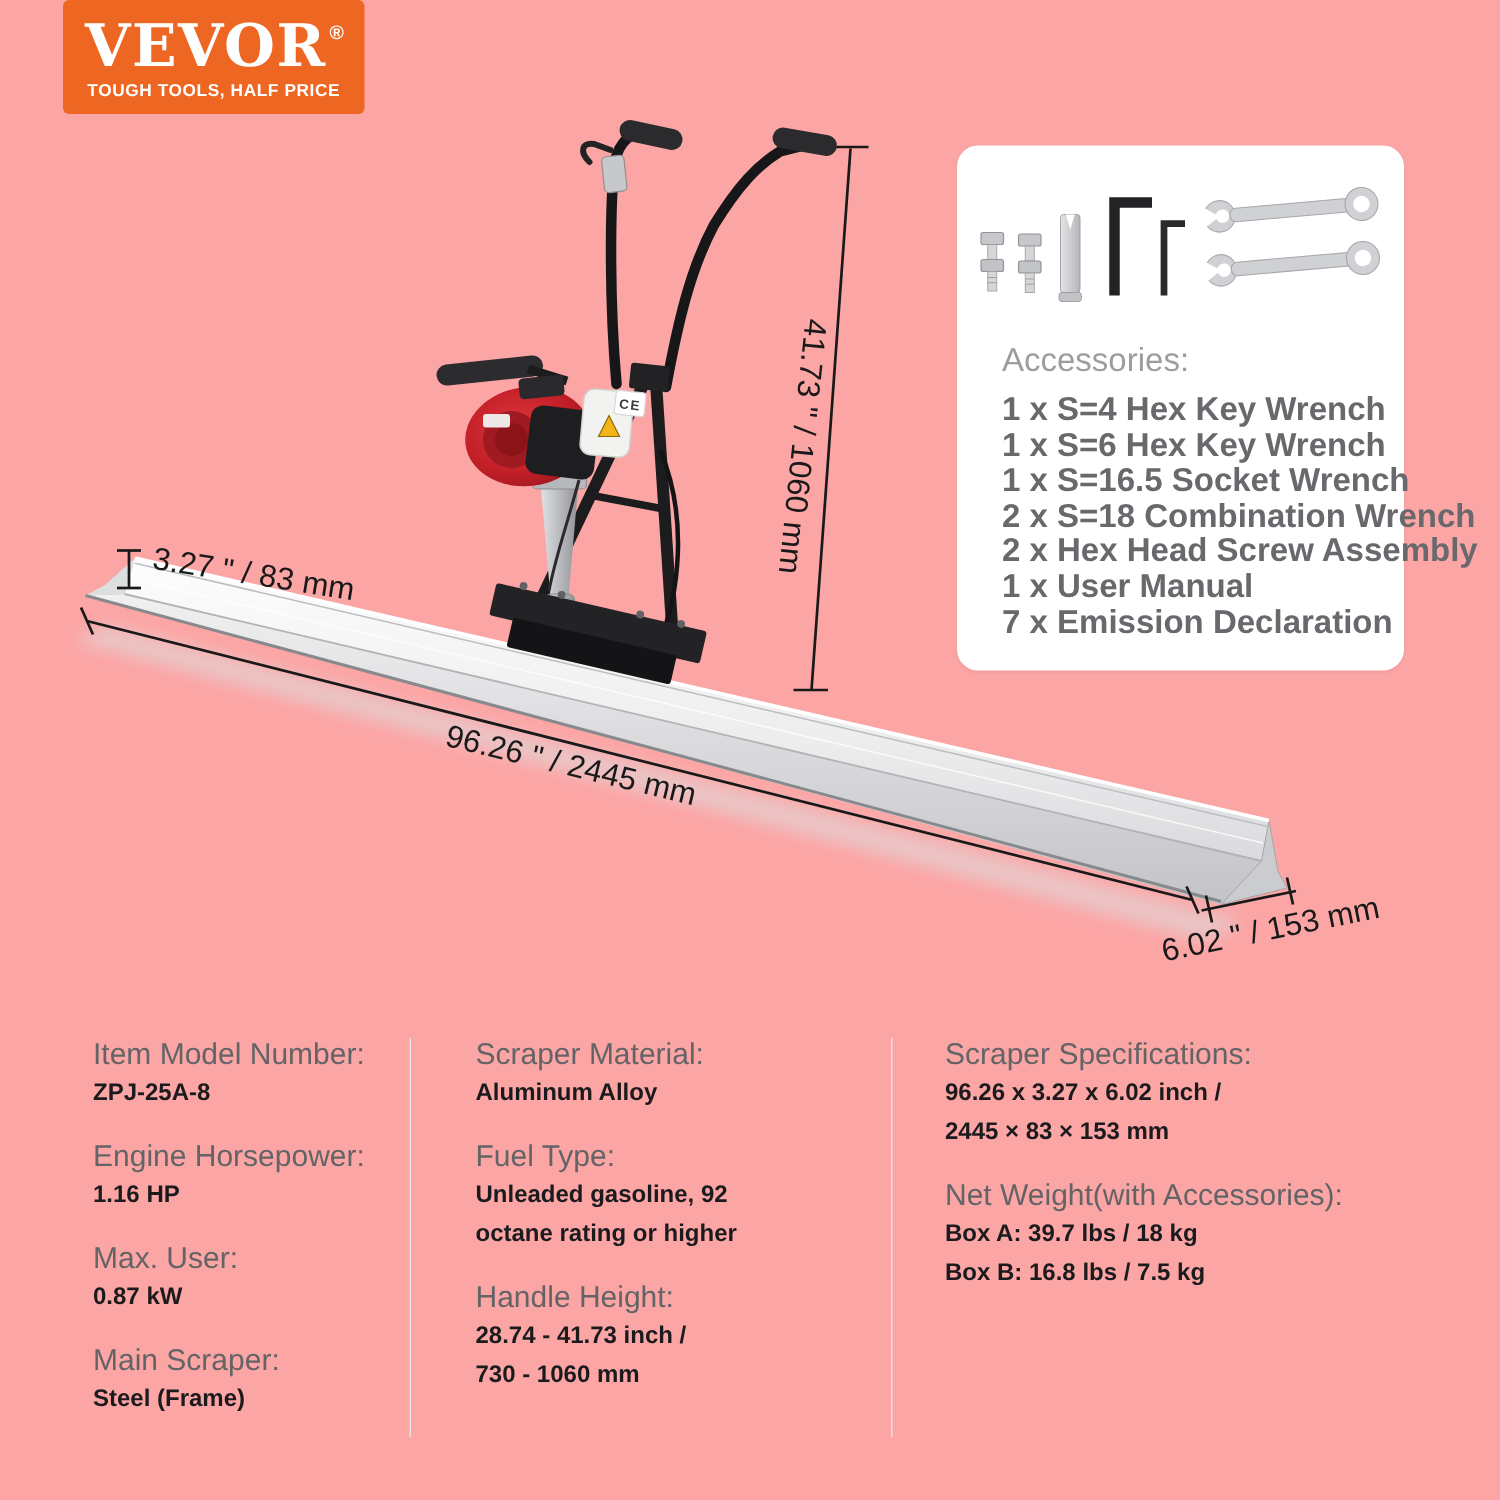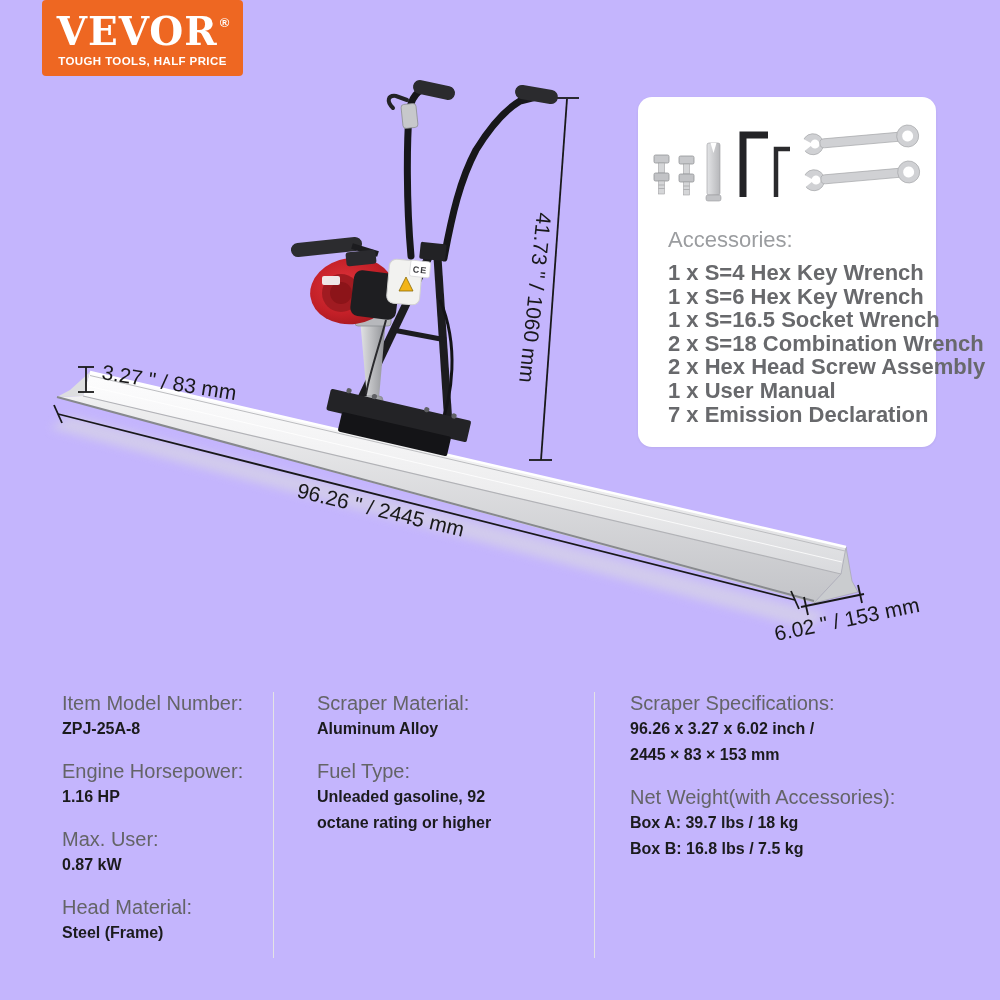--- a/index.html
+++ b/index.html
@@ -1,18 +1,18 @@
 <!DOCTYPE html>
 <html><head>
 <meta charset="utf-8">
 <style>
   html,body { margin:0; padding:0; background:#e9e9ea; }
   .stage {
     position:relative; width:1000px; height:1000px; margin:0 auto;
-    background:#c4b5fd; overflow:hidden;
+    background:#fca5a5; overflow:hidden;
     font-family:"Liberation Sans", sans-serif;
   }
   
   .logo {
     position:absolute; left:42px; top:0; width:201px; height:76px;
     background:#ee6722; border-radius:4px;
     display:flex; flex-direction:column; align-items:center; justify-content:center;
     padding-top:2px; box-sizing:border-box;
   }
   .logo-main {
@@ -252,35 +252,40 @@
     </div>
     <div class="spec-entry">
       <div class="spec-label">Engine Horsepower:</div>
       <div class="spec-value">1.16 HP</div>
     </div>
     <div class="spec-entry">
       <div class="spec-label">Max. User:</div>
       <div class="spec-value">0.87 kW</div>
     </div>
     <div class="spec-entry">
-      <div class="spec-label">Head Material:</div>
+      <div class="spec-label">Main Scraper:</div>
       <div class="spec-value">Steel (Frame)</div>
     </div>
   </div>
 
   <div class="spec-col c2">
     <div class="spec-entry">
       <div class="spec-label">Scraper Material:</div>
       <div class="spec-value">Aluminum Alloy</div>
     </div>
     <div class="spec-entry">
       <div class="spec-label">Fuel Type:</div>
       <div class="spec-value">Unleaded gasoline, 92
 octane rating or higher</div>
     </div>
+    <div class="spec-entry">
+      <div class="spec-label">Handle Height:</div>
+      <div class="spec-value">28.74 - 41.73 inch /
+730 - 1060 mm</div>
+    </div>
   </div>
 
   <div class="spec-col c3">
     <div class="spec-entry">
       <div class="spec-label">Scraper Specifications:</div>
       <div class="spec-value">96.26 x 3.27 x 6.02 inch /
 2445 × 83 × 153 mm</div>
     </div>
     <div class="spec-entry">
       <div class="spec-label">Net Weight(with Accessories):</div>

